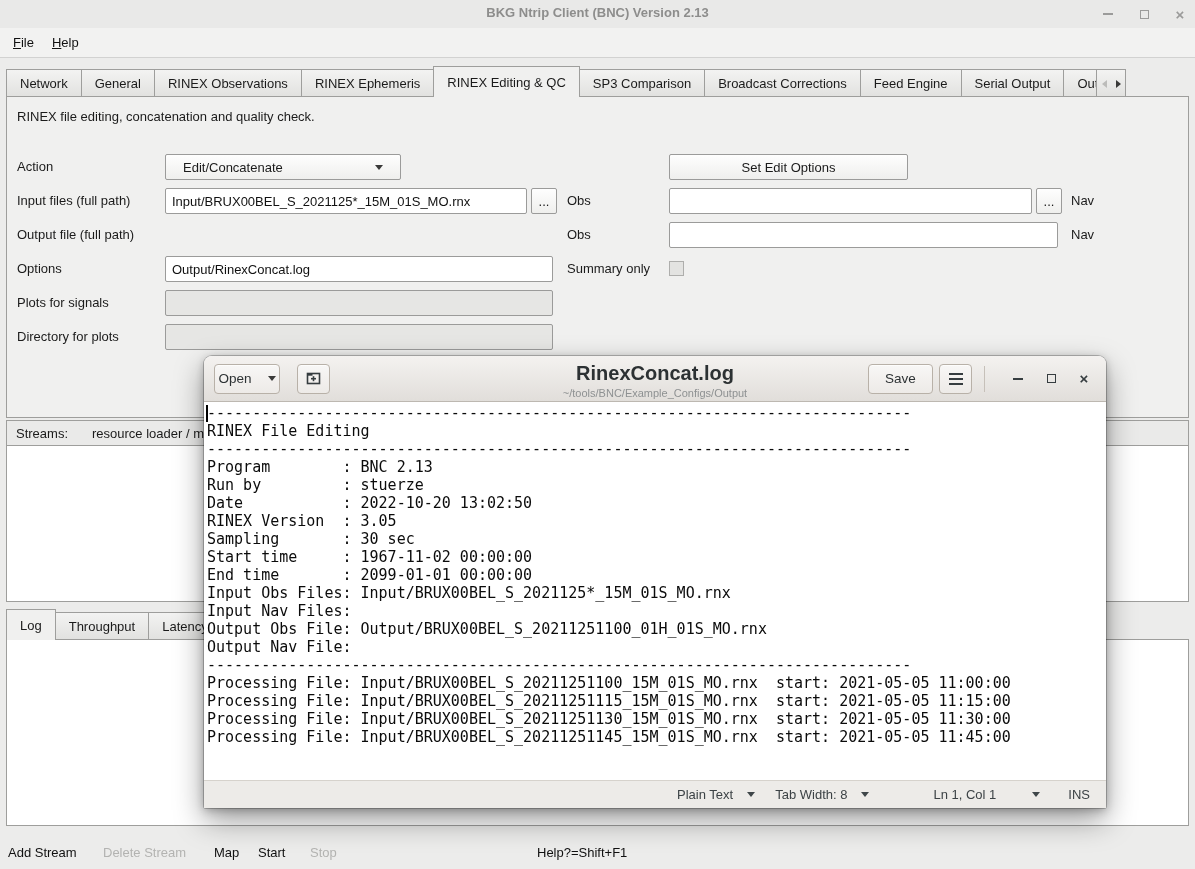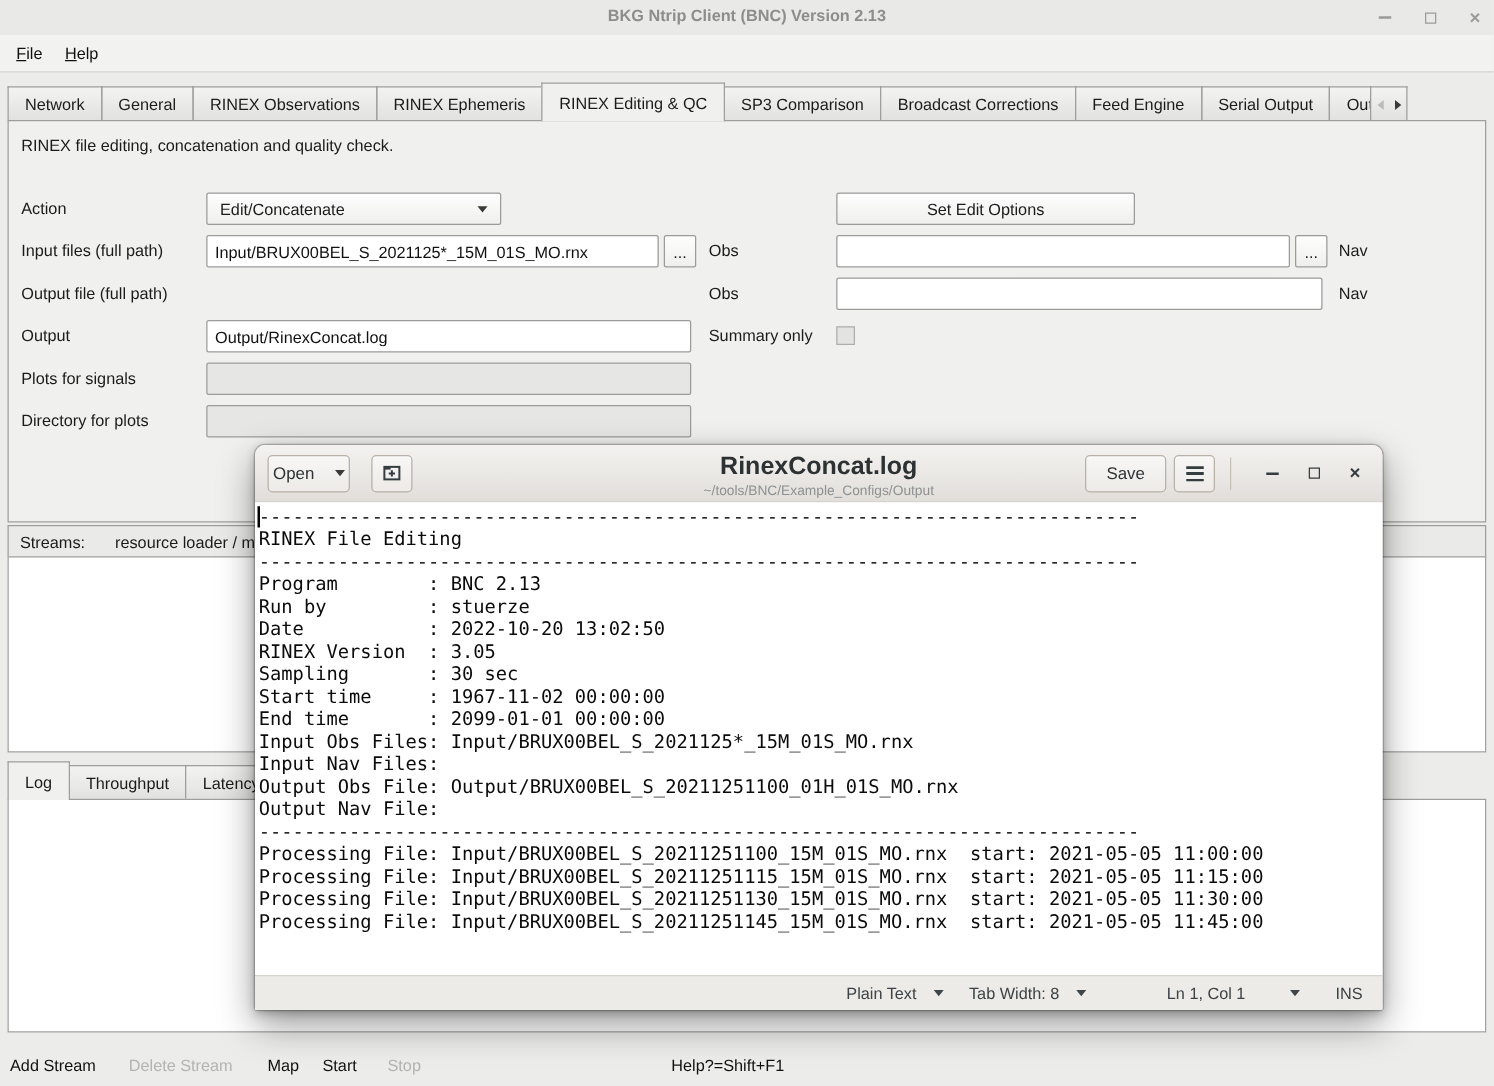--- a/index.html
+++ b/index.html
@@ -53,21 +53,21 @@
   .input {
     height:26px; background:#fff; border:1px solid #9b9b9a; border-radius:2px;
     font:13px "Liberation Sans", sans-serif; padding:0 6px; color:#111; outline:none;
   }
   .input.off { background:#e6e6e4; }
   .btn {
     height:26px; background:linear-gradient(#fefefe,#efefed); border:1px solid #9b9b9a; border-radius:2px;
     font:13px "Liberation Sans", sans-serif; display:flex; align-items:center; justify-content:center; cursor:default;
   }
   .combo { height:26px; background:linear-gradient(#fefefe,#efefed); border:1px solid #9b9b9a; border-radius:2px;
-    display:flex; align-items:center; padding:0 10px; cursor:default; }
+    display:flex; align-items:center; padding:0 17px; cursor:default; }
   .combo .tri-down { margin-left:auto; }
   .checkbox { width:15px; height:15px; background:#e3e3e1; border:1px solid #aeaeac; }
 
   
   .streams-header { left:6px; top:420px; width:1183px; height:26px; background:#eaeae9; border:1px solid #9e9e9c;
     display:flex; align-items:center; padding-left:9px; }
   .streams-header .val { margin-left:24px; }
   .white-box { background:#fff; border:1px solid #9e9e9c; }
   .streams-body { left:6px; top:445px; width:1183px; height:157px; }
   .logtabs { left:6px; top:610px; width:1183px; height:30px; display:flex; align-items:flex-end; }
@@ -164,21 +164,21 @@
   <div class="abs rlabel" style="left:560px;top:91px">Obs</div>
   <input class="abs input" style="left: 662px; top: 91px; width: 363px;">
   <div class="abs btn" style="left:1029px;top:91px;width:26px">...</div>
   <div class="abs rlabel" style="left:1064px;top:91px">Nav</div>
 
   <div class="abs frow-label" style="top:125px">Output file (full path)</div>
   <div class="abs rlabel" style="left:560px;top:125px">Obs</div>
   <input class="abs input" style="left: 662px; top: 125px; width: 389px;">
   <div class="abs rlabel" style="left:1064px;top:125px">Nav</div>
 
-  <div class="abs frow-label" style="top:159px">Output</div>
+  <div class="abs frow-label" style="top:159px">Options</div>
   <input class="abs input" style="left: 158px; top: 159px; width: 388px;" value="Output/RinexConcat.log">
   <div class="abs rlabel" style="left:560px;top:159px">Summary only</div>
   <div class="abs checkbox" style="left:662px;top:164px"></div>
 
   <div class="abs frow-label" style="top:193px">Plots for signals</div>
   <input class="abs input off" style="left: 158px; top: 193px; width: 388px;" disabled="">
   <div class="abs frow-label" style="top:227px">Directory for plots</div>
   <input class="abs input off" style="left: 158px; top: 227px; width: 388px;" disabled="">
 </div>
 

